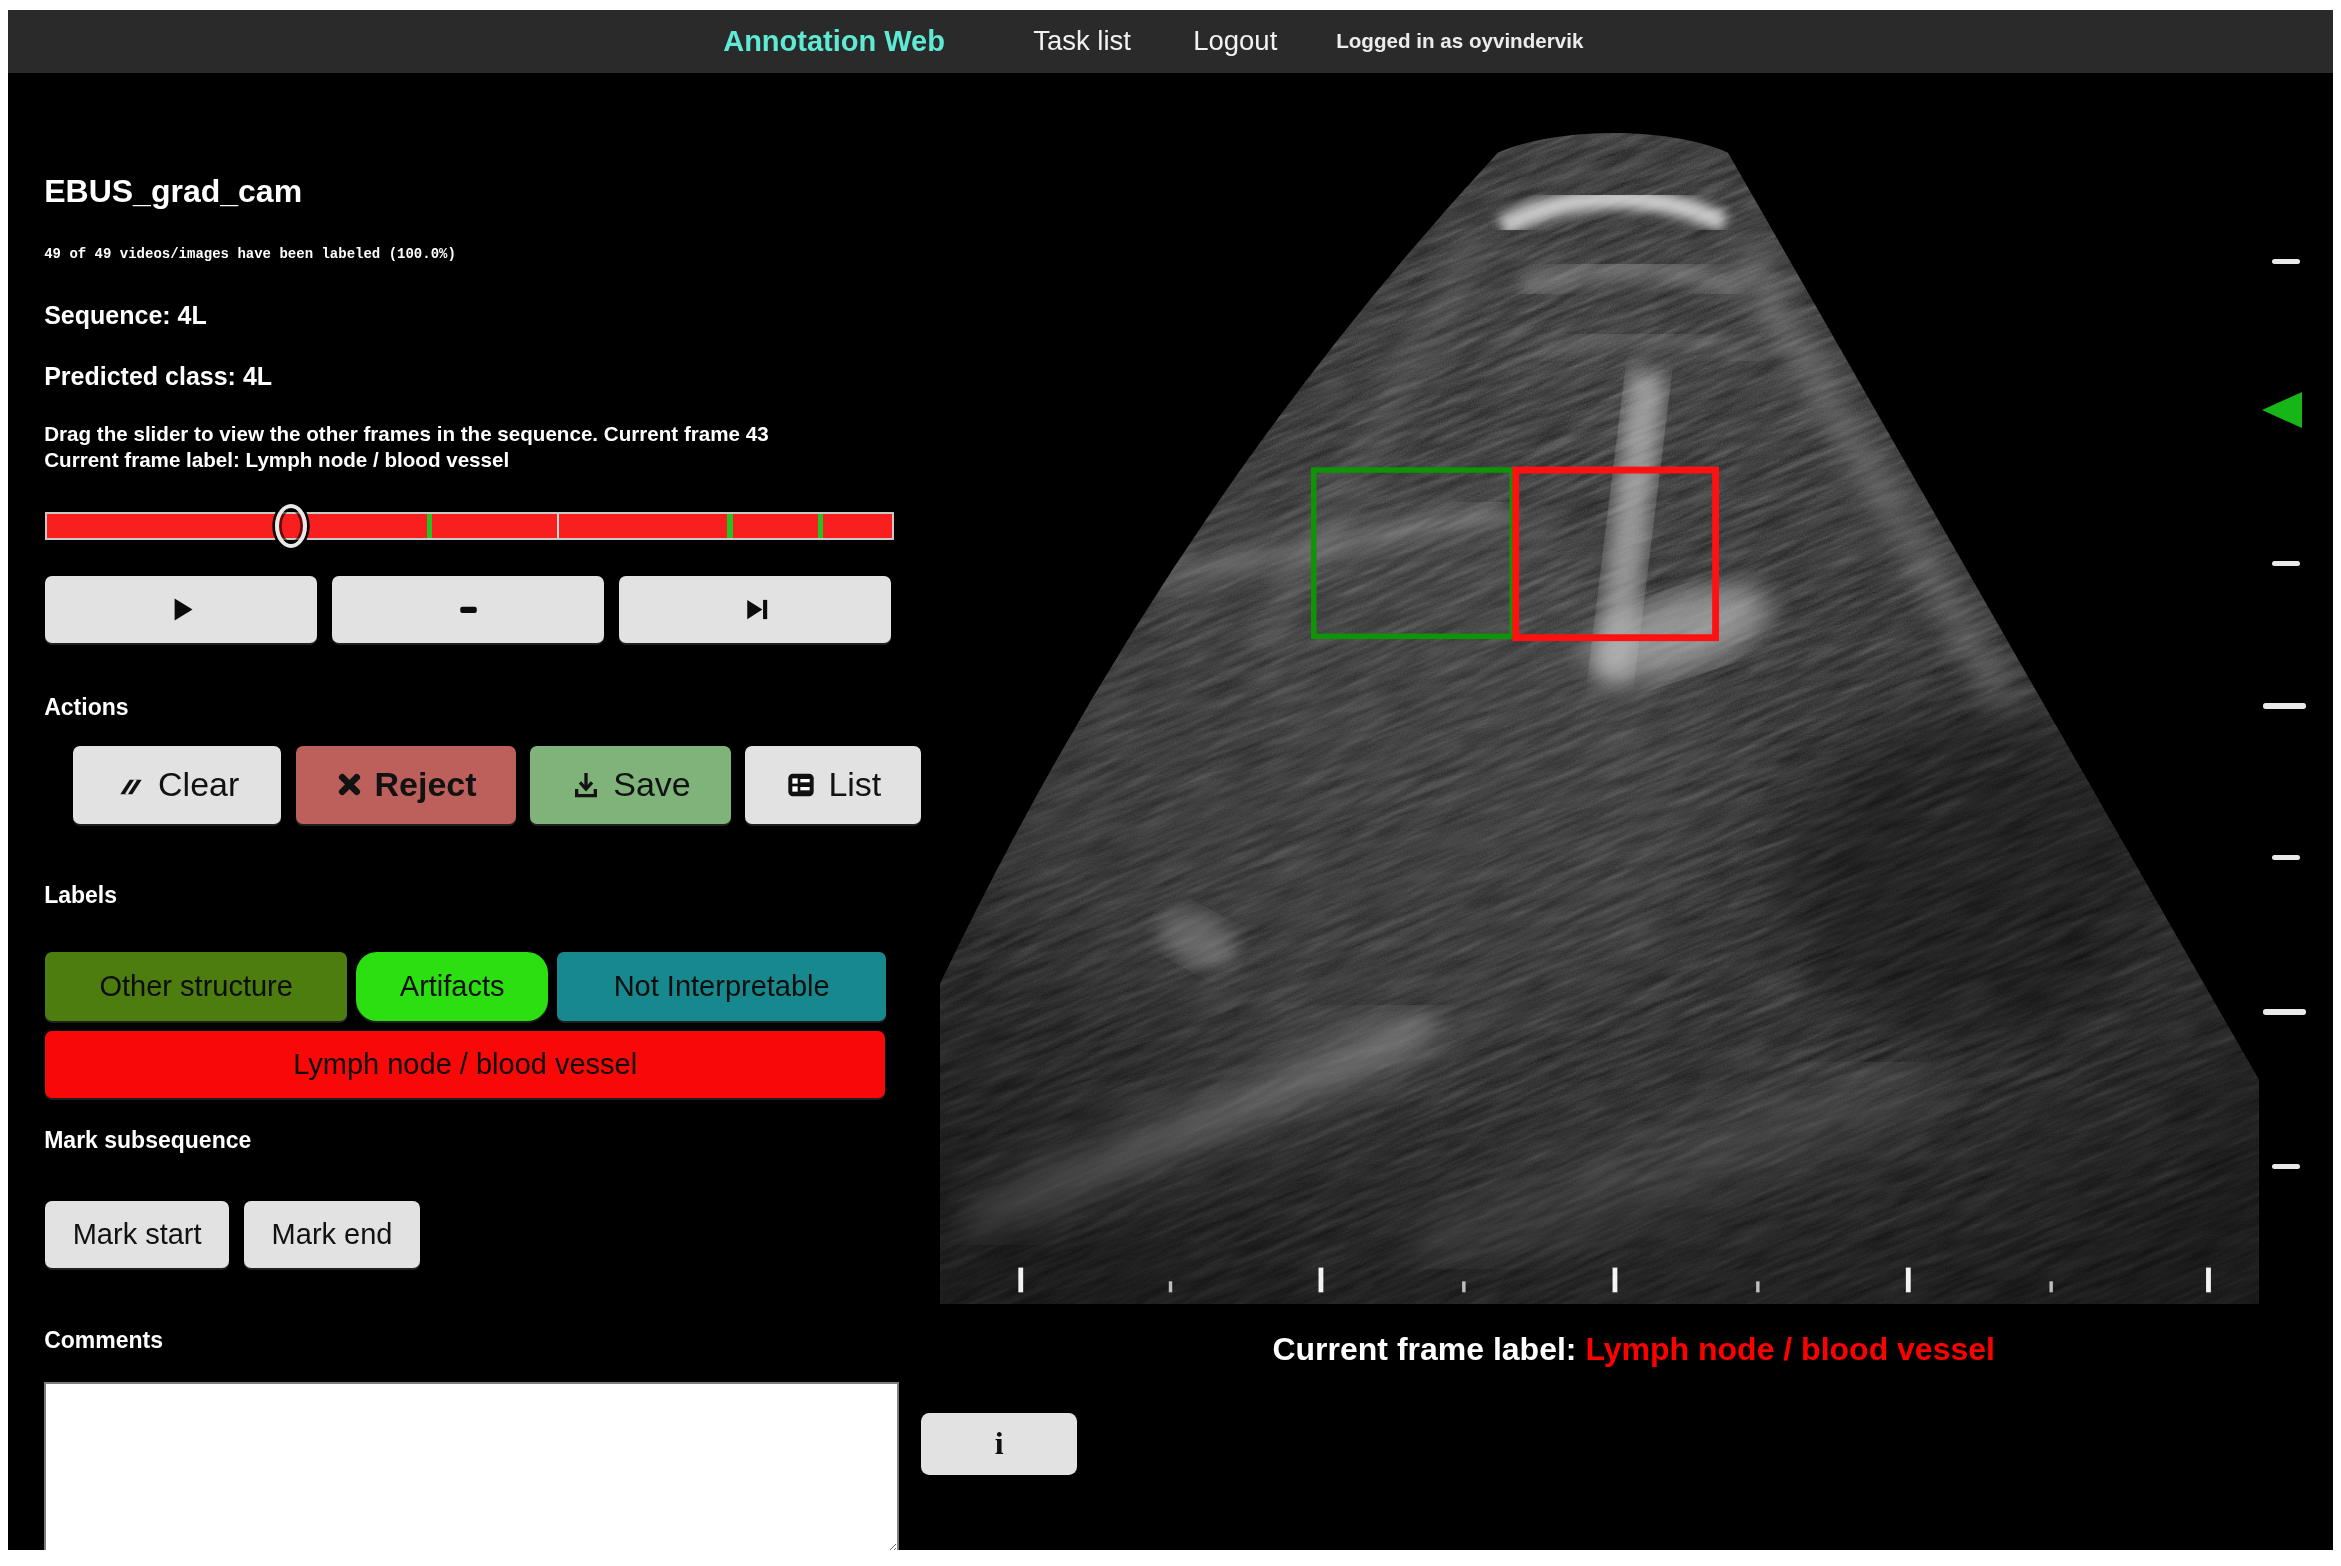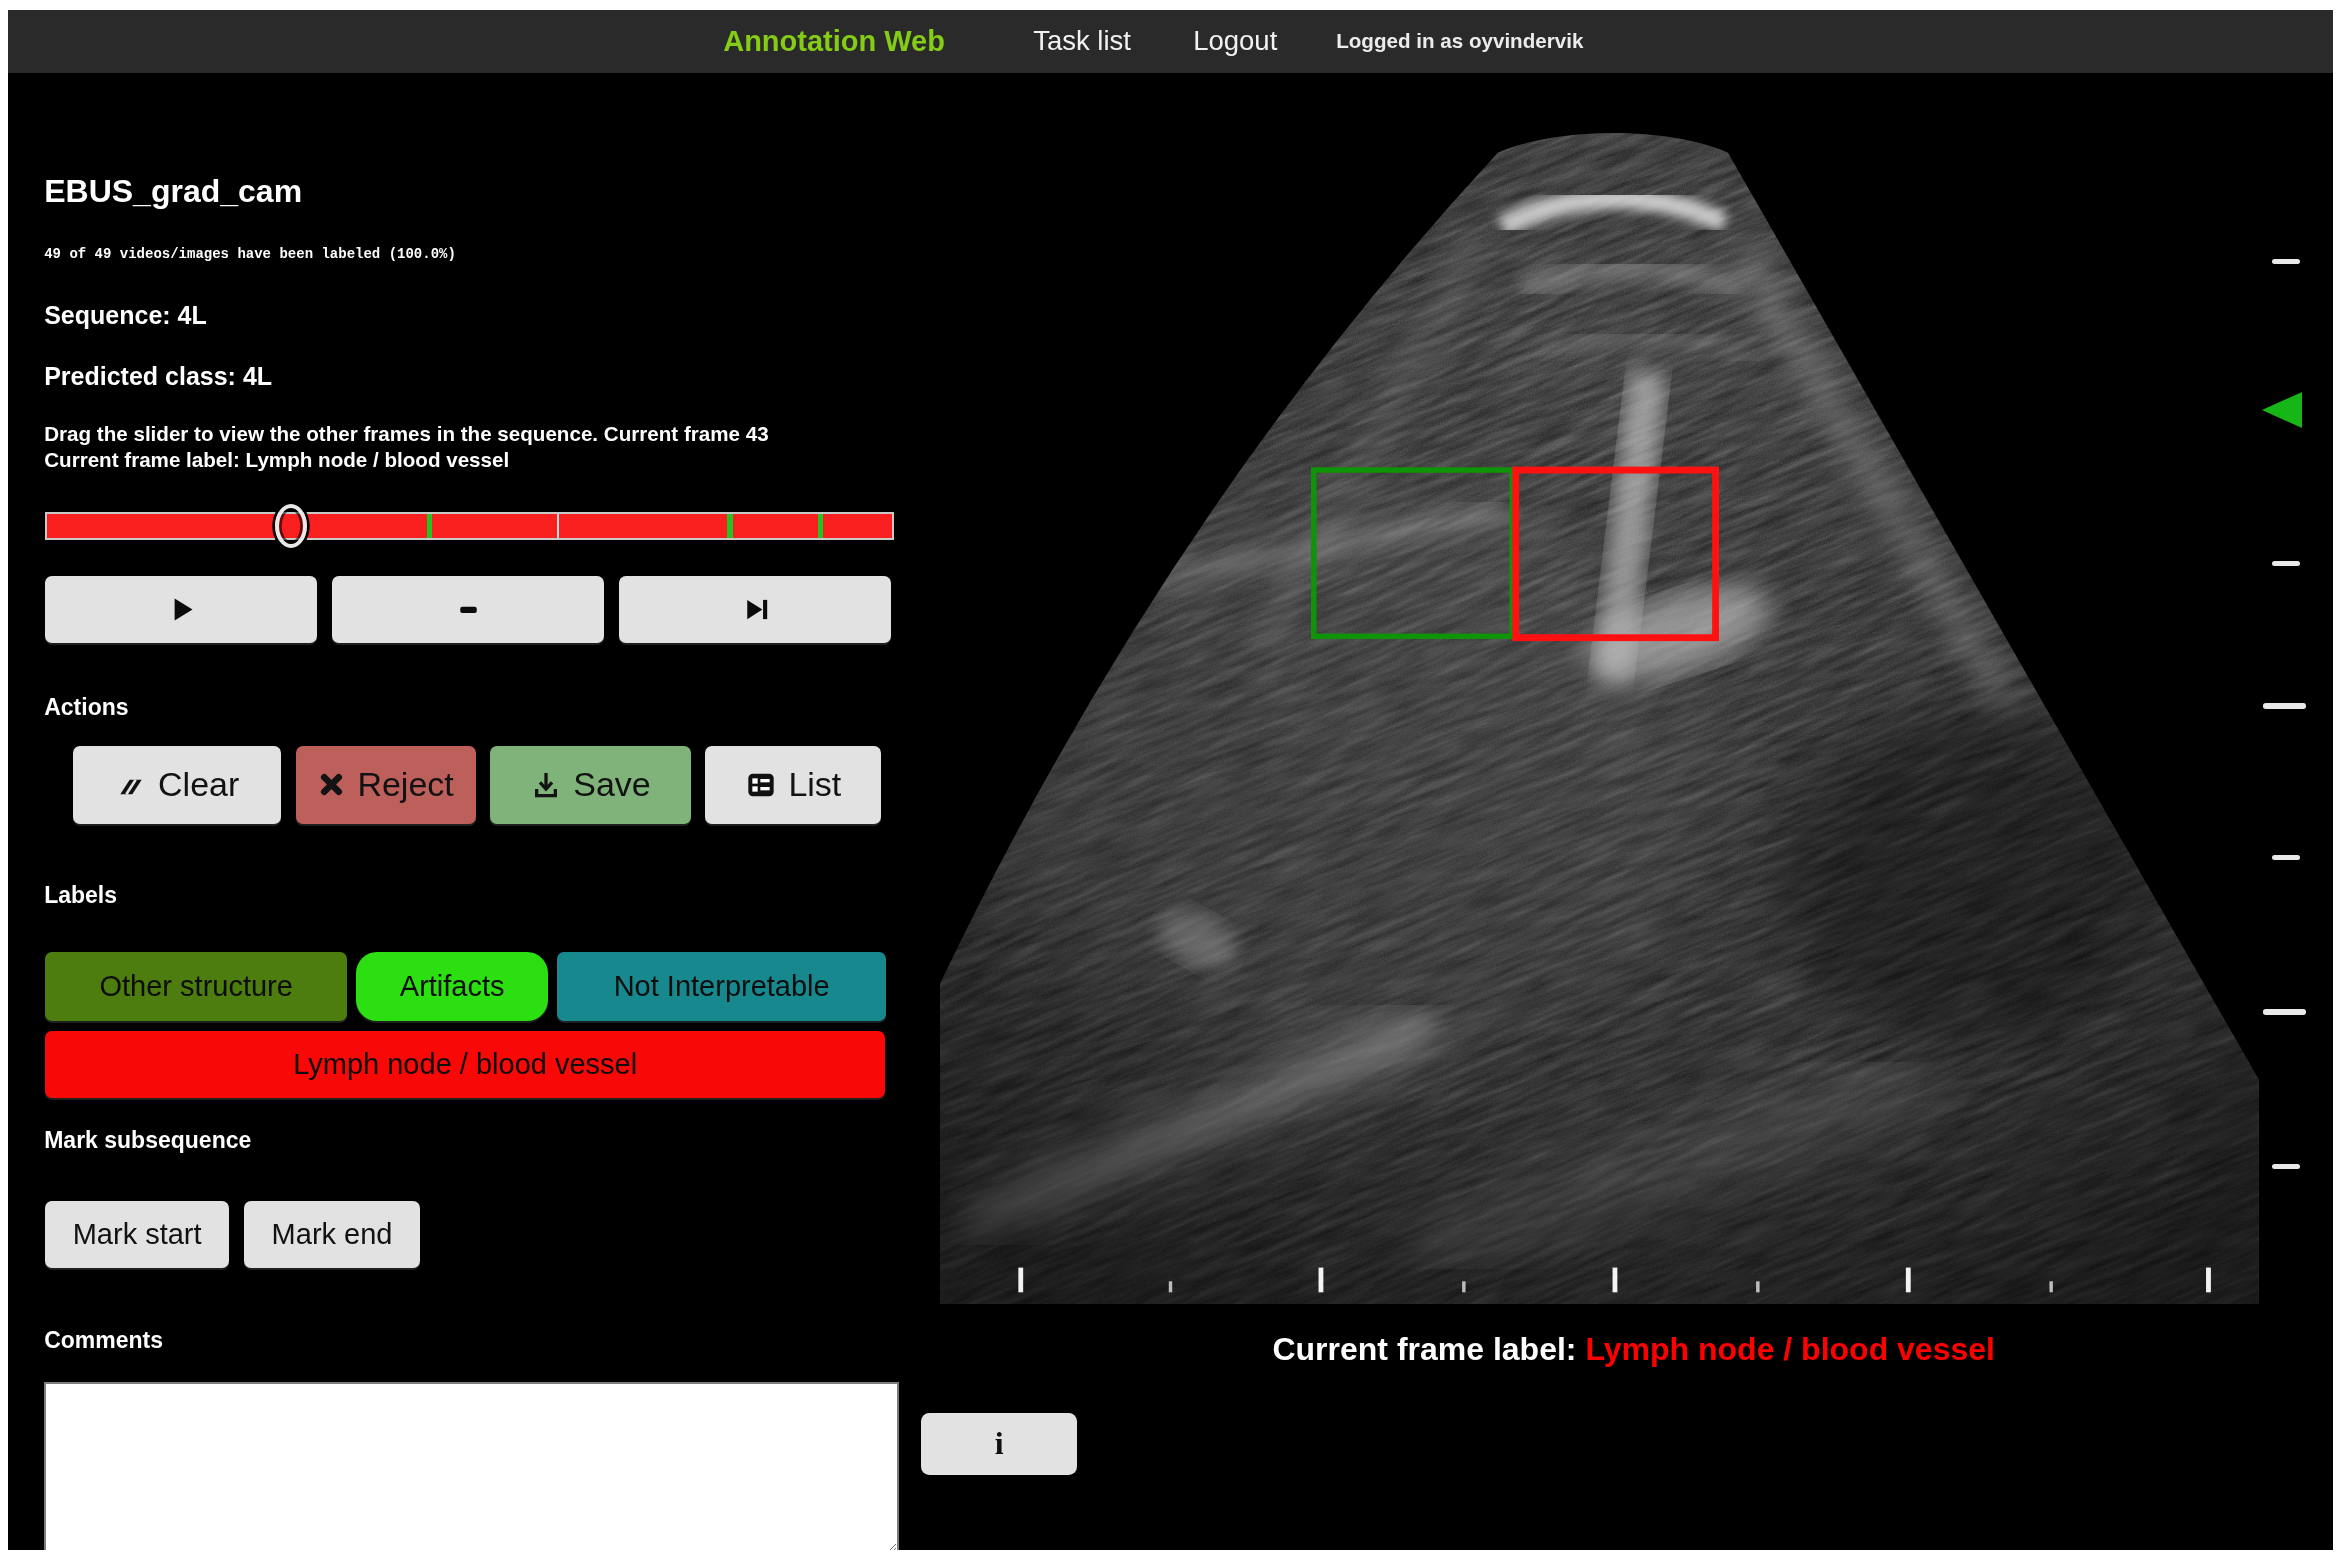--- a/index.html
+++ b/index.html
@@ -4,21 +4,21 @@
 <style>
   html,body{margin:0;padding:0;background:#ffffff;}
   *{box-sizing:border-box;}
   body{font-family:"Liberation Sans", sans-serif;}
   .figure{width:2342px;height:1566px;background:#ffffff;padding:9.6px 8.2px 16.5px 8.2px;}
   .app{position:relative;width:2325px;height:1540px;background:#000000;overflow:hidden;}
 
   
   .navbar{position:absolute;left:0;top:0;width:2325px;height:63px;background:#2a2a2a;}
   .navbar span{position:absolute;top:50%;transform:translateY(-50%);white-space:nowrap;}
-  .nav-brand{left:715px;font-size:29px;font-weight:bold;color:#84cc16;}
+  .nav-brand{left:715px;font-size:29px;font-weight:bold;color:#5eead4;}
   .nav-link1{left:1025px;font-size:27.5px;color:#f2f2f2;}
   .nav-link2{left:1185px;font-size:27.5px;color:#f2f2f2;}
   .nav-user{left:1328px;font-size:20.6px;font-weight:bold;color:#ececec;}
 
   
   .lp{position:absolute;color:#ffffff;white-space:nowrap;}
   .title{left:36px;top:163px;font-size:32px;font-weight:bold;}
   .progress{left:36px;top:236px;font-size:14px;font-weight:bold;font-family:Liberation Mono, monospace;}
   .seq{left:36px;top:291px;font-size:25px;font-weight:bold;}
   .pred{left:36px;top:352px;font-size:25px;font-weight:bold;}
@@ -42,21 +42,21 @@
   .player-row{top:566px;gap:15px;}
   .player-btn{width:272px;height:67px;}
   .action-row{top:736px;gap:14.4px;margin-left:28px;}
   .action-btn{height:78px;font-size:34px;padding:0 23.4px;}
   .label-row1{top:942px;gap:9px;}
   .label-btn{height:69px;font-size:29px;color:#0d0d0d;}
   .label-row2{top:1021px;}
   .lymph-btn{width:840px;height:67px;font-size:29px;}
   .mark-row{top:1191px;gap:15px;}
   .mark-btn{height:67px;font-size:29px;padding:0 27.5px;}
-  .w-clear{width:208px;} .w-reject{width:180px;} .w-save{width:201px;} .w-list{width:176px;}
+  .w-clear{width:208px;} .w-reject{width:220px;font-weight:bold;} .w-save{width:201px;} .w-list{width:176px;}
   .w-other{width:302px;} .w-art{width:192px;border-radius:21px;} .w-noint{width:329px;}
 
   
   .comments-box{position:absolute;left:36px;top:1372px;width:855px;height:172px;background:#ffffff;
                 border:2.1px solid #7d7d7d;resize:both;font-size:20.6px;font-family:"Liberation Sans",sans-serif;padding:6.9px;}
   .info-btn{position:absolute;left:913px;top:1403px;width:156px;height:62px;border-radius:8.2px;background:#e2e2e2;
             border:none;font-family:"Liberation Serif",serif;font-weight:bold;font-size:32px;color:#111;cursor:pointer;}
 
   
   .us-wrap{position:absolute;left:932px;top:74px;width:1319px;height:1220px;background:#000;}

